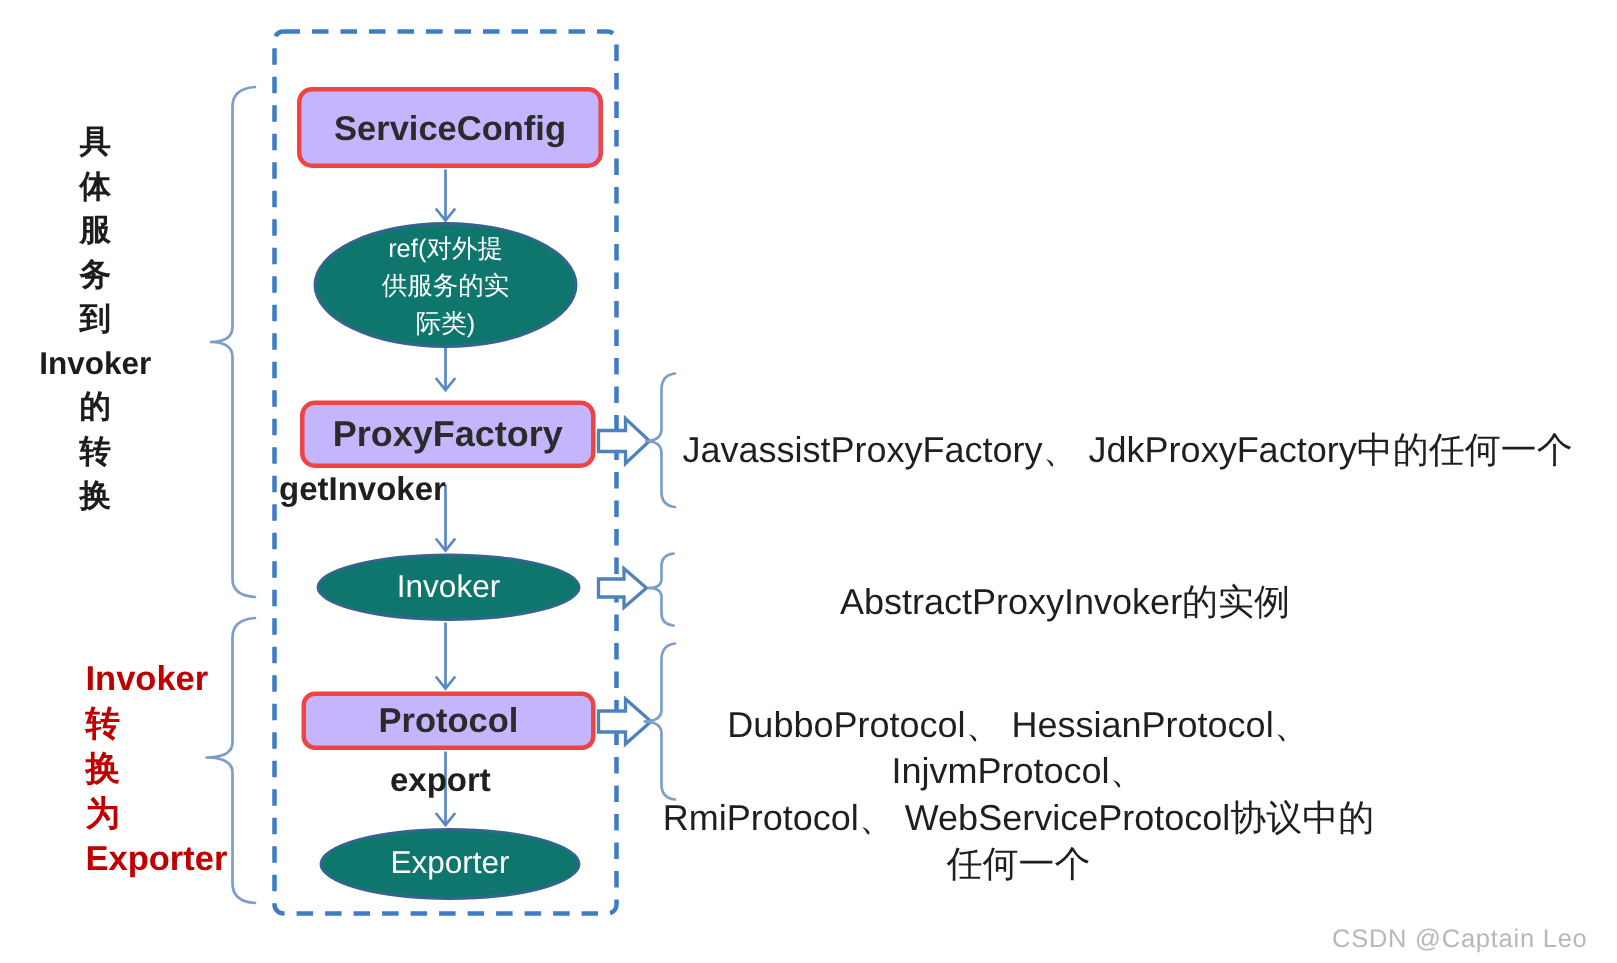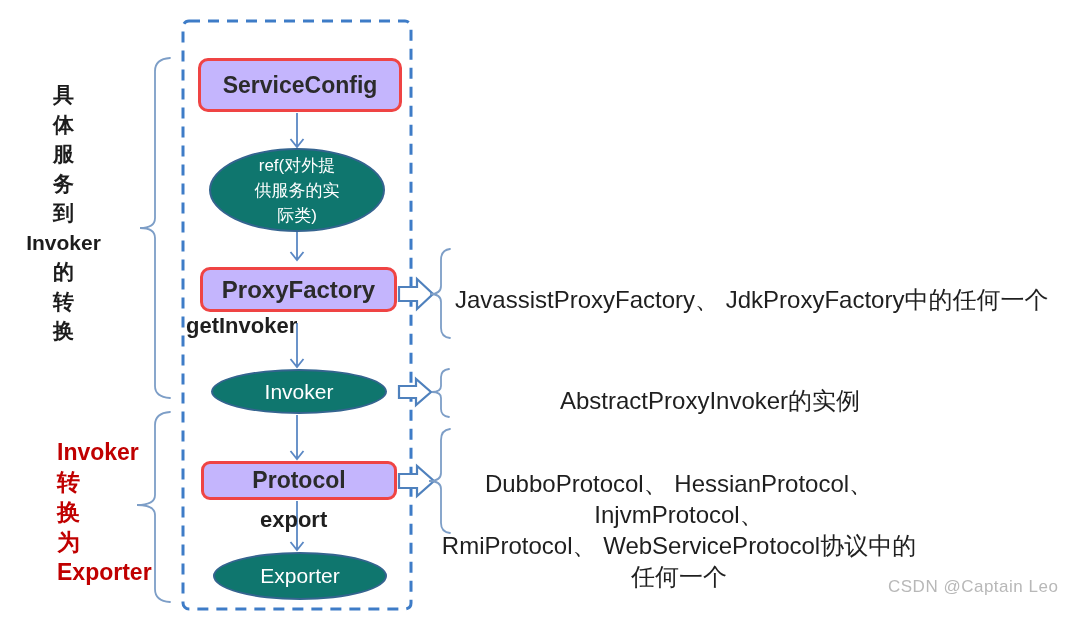--- a/index.html
+++ b/index.html
@@ -96,15 +96,15 @@
 转
 换
 为
 Exporter</div>
 
   <div class="abs side-note" style="left:455px;top:284px;">JavassistProxyFactory、 JdkProxyFactory中的任何一个</div>
   <div class="abs side-note" style="left:560px;top:385px;">AbstractProxyInvoker的实例</div>
   <div class="abs side-note preline" style="left:438px;top:452px;width:482px;text-align:center;line-height:31px;margin-top:16px;">DubboProtocol、 HessianProtocol、 InjvmProtocol、
 RmiProtocol、 WebServiceProtocol协议中的任何一个</div>
 
-  <div class="abs watermark" style="left:888px;top:577px;">CSDN @Captain Leo</div>
+  <div class="abs watermark" style="left:888px;top:616px;">CSDN @Captain Leo</div>
 
 </div>
 
 </body></html>

